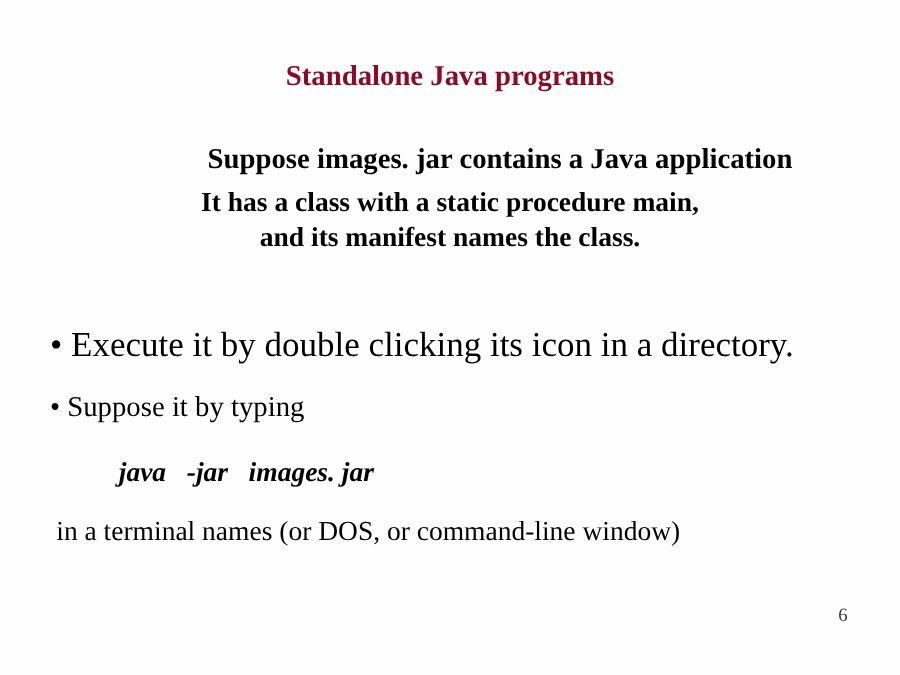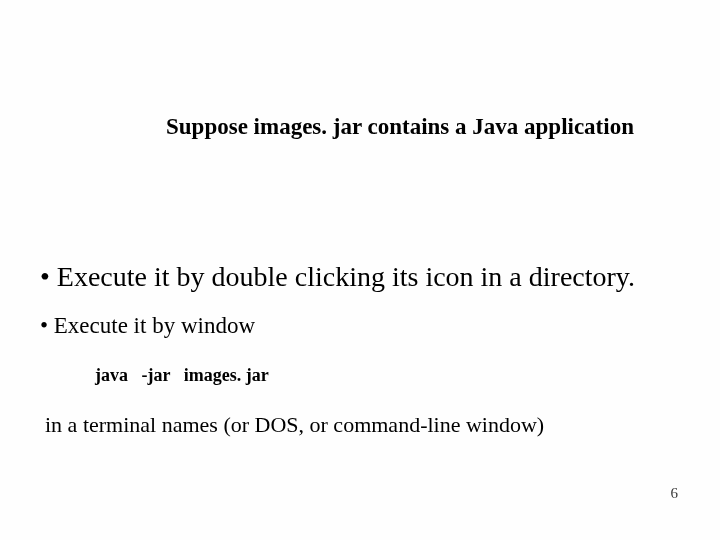--- a/index.html
+++ b/index.html
@@ -59,50 +59,56 @@
   .b2 {
     position: absolute;
     top: 313px;
     left: 40px;
     font-size: 23px;
   }
   .cmd {
     position: absolute;
     top: 365px;
     left: 95px;
-    font-size: 18px;
+    font-size: 22px;
     font-weight: bold;
     white-space: pre;
+    font-style: italic;
   }
   .b3 {
     position: absolute;
     top: 412px;
     left: 45px;
     font-size: 22px;
   }
   .pagenum {
     position: absolute;
     right: 42px;
     bottom: 38px;
     font-size: 15px;
     color: #3a3a3a;
   }
 </style>
 </head>
 <body>
 
 <div class="slide">
 
+  <div class="title">Standalone Java programs</div>
 
   <div class="subtitle1">Suppose images. jar contains a Java application</div>
 
+  <div class="subtitle2">
+    <span>It has a class with a static procedure main,</span><br>
+    <span>and its manifest names the class.</span>
+  </div>
 
   <div class="b1">• Execute it by double clicking its icon in a directory.</div>
 
-  <div class="b2">• Execute it by window</div>
+  <div class="b2">• Suppose it by typing</div>
 
   <div class="cmd">java   -jar   images. jar</div>
 
   <div class="b3">in a terminal names (or DOS, or command-line window)</div>
 
   <div class="pagenum">6</div>
 
 </div>
 
 </body></html>

